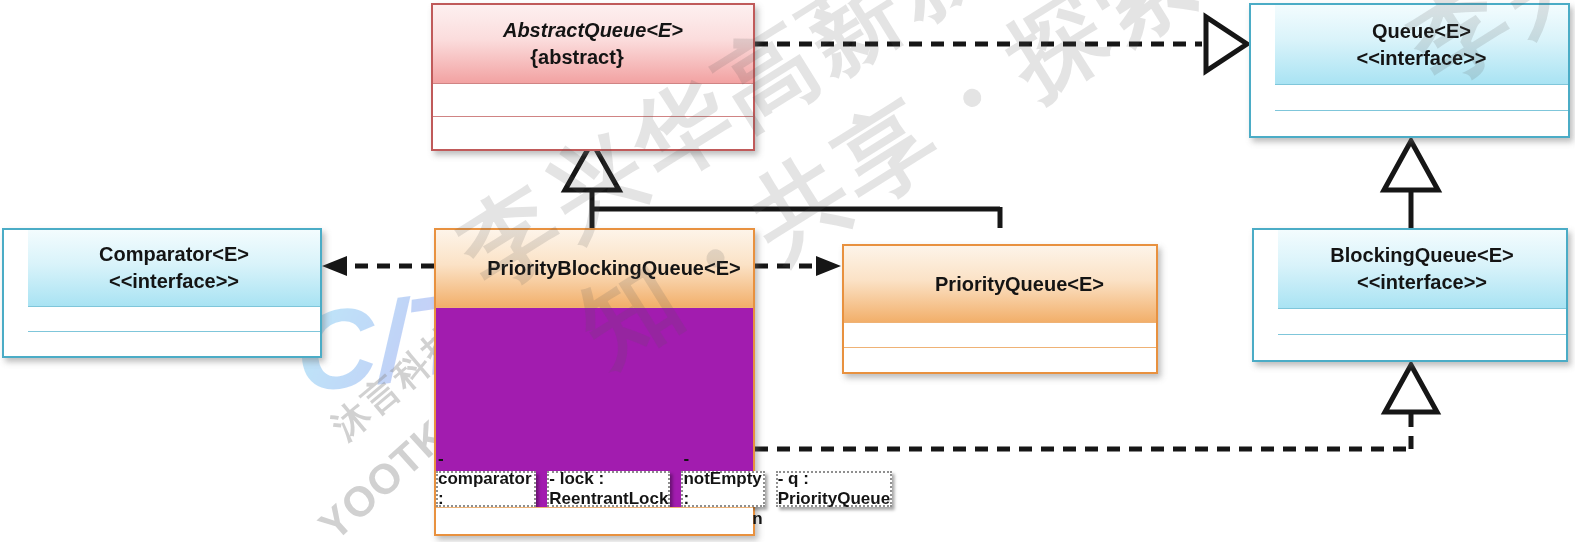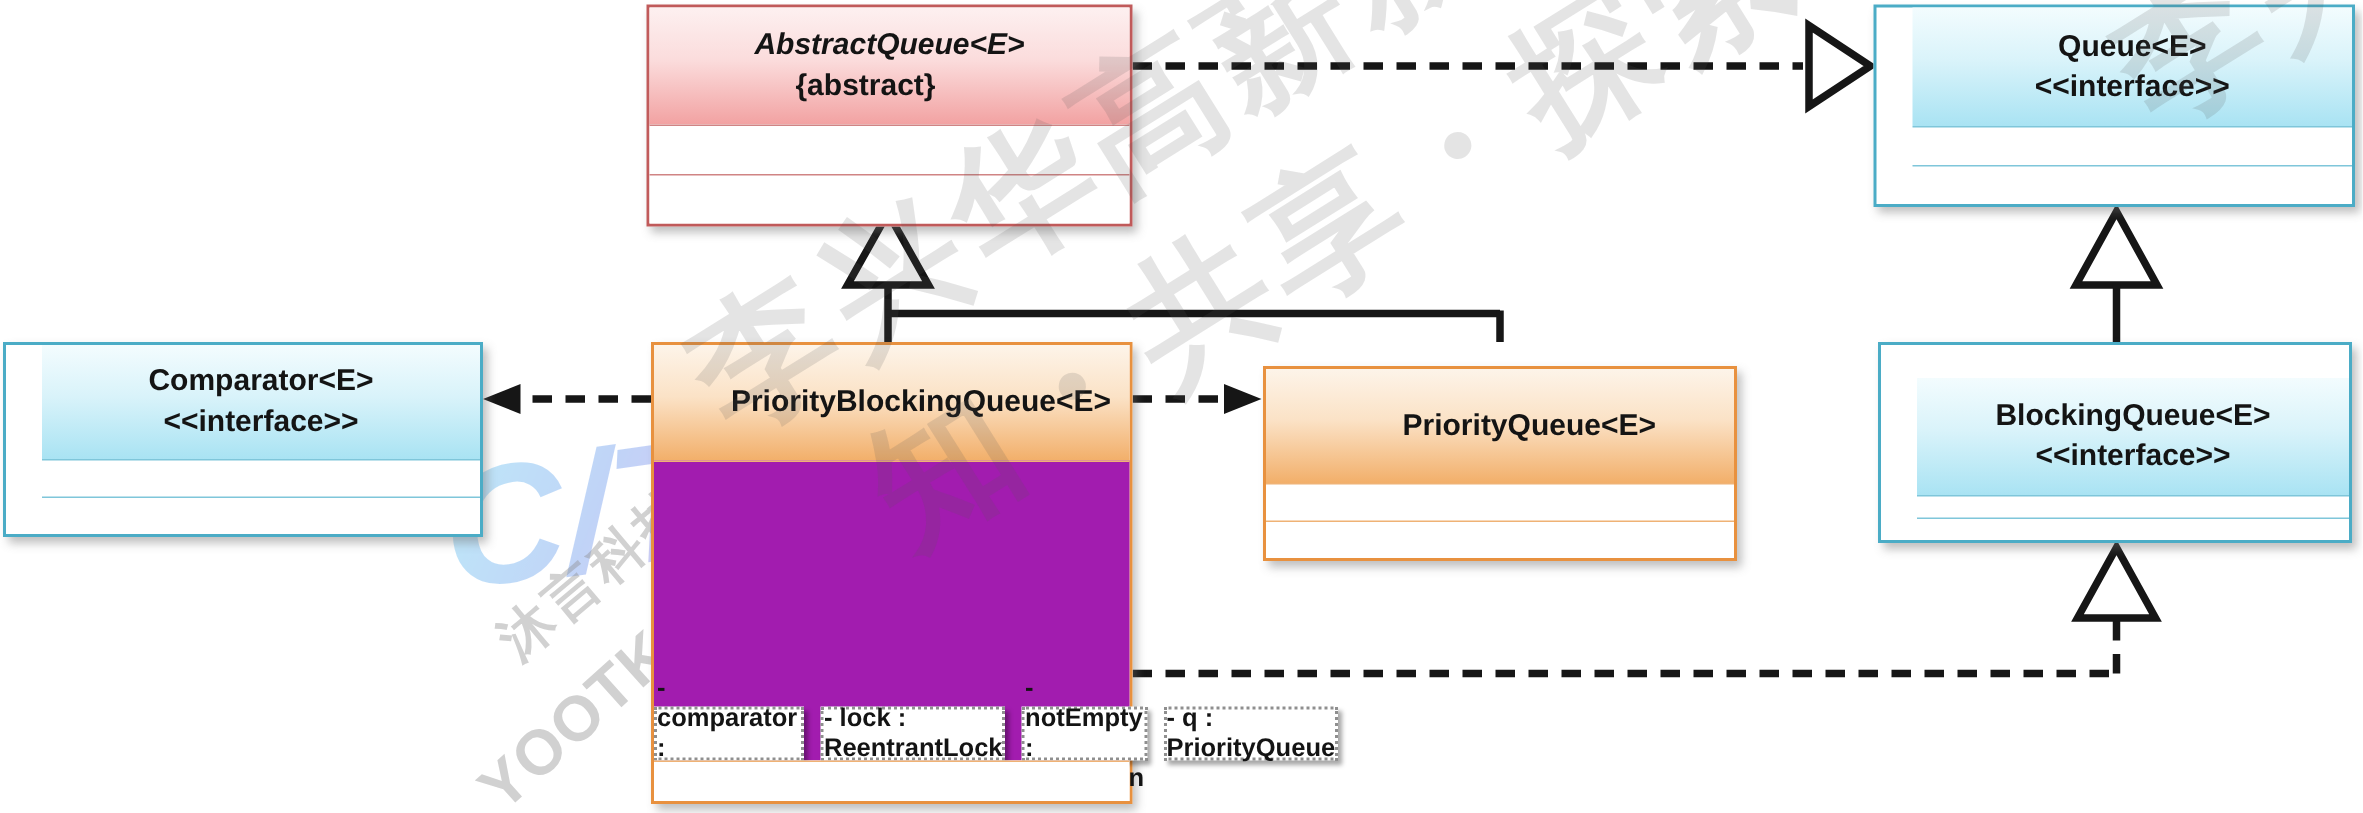--- a/index.html
+++ b/index.html
@@ -140,21 +140,21 @@
 
   <div class="box orange" style="left:842px;top:244px;width:316px;height:130px;">
     <div class="head" style="flex-basis:76px;">
       <div>PriorityQueue&lt;E&gt;</div>
     </div>
     <div class="comp"></div>
     <div class="comp"></div>
   </div>
 
   <div class="box cyan" style="left:1252px;top:228px;width:316px;height:134px;">
-    <div class="head" style="flex-basis:78px;margin-top:22px;">
+    <div class="head" style="flex-basis:78px;">
       <div>BlockingQueue&lt;E&gt;</div>
       <div>&lt;&lt;interface&gt;&gt;</div>
     </div>
     <div class="comp"></div>
     <div class="comp"></div>
   </div>
 
   <div class="wm" style="left:470px;top:215px;">李兴华高薪就业编程</div>
   <div class="wm" style="left:589px;top:291px;">知・共享・探索</div>
   <div class="wm" style="left:1420px;top:10px;">李兴华高薪就业编程</div>

